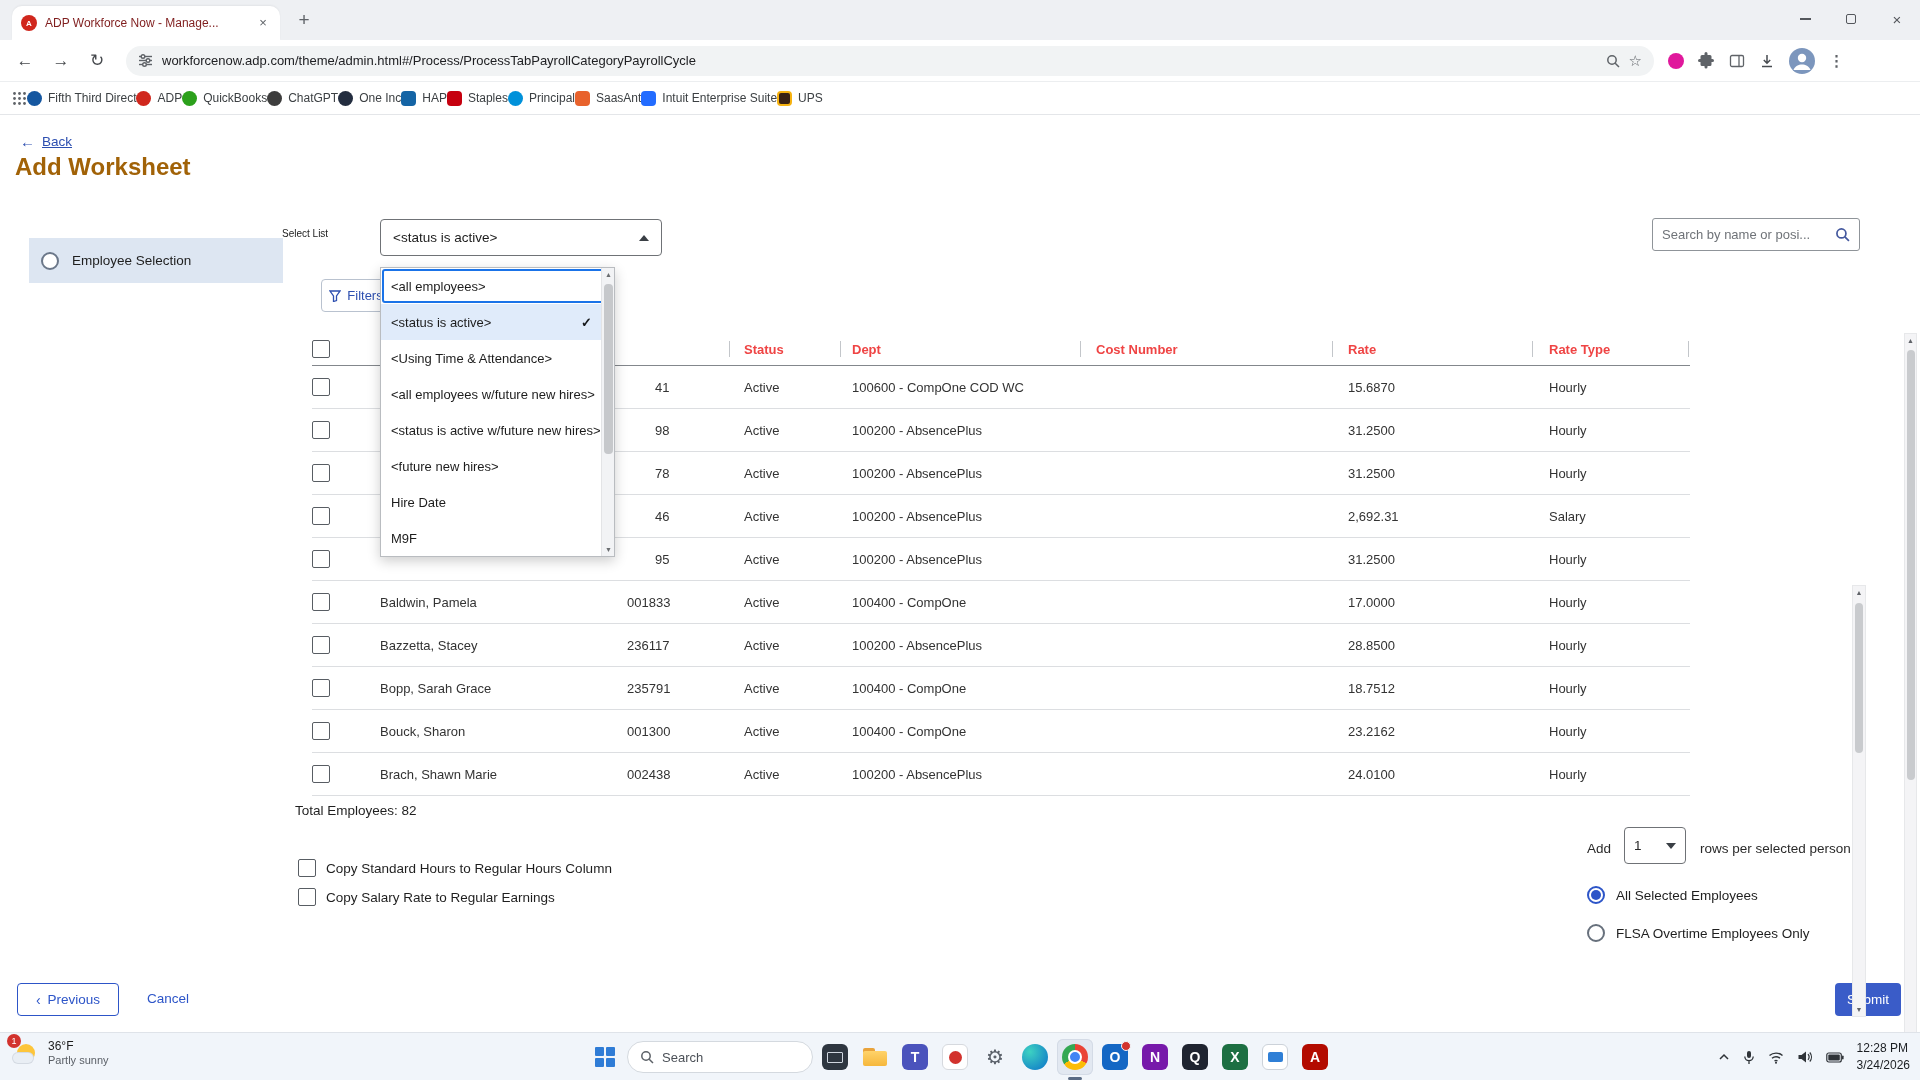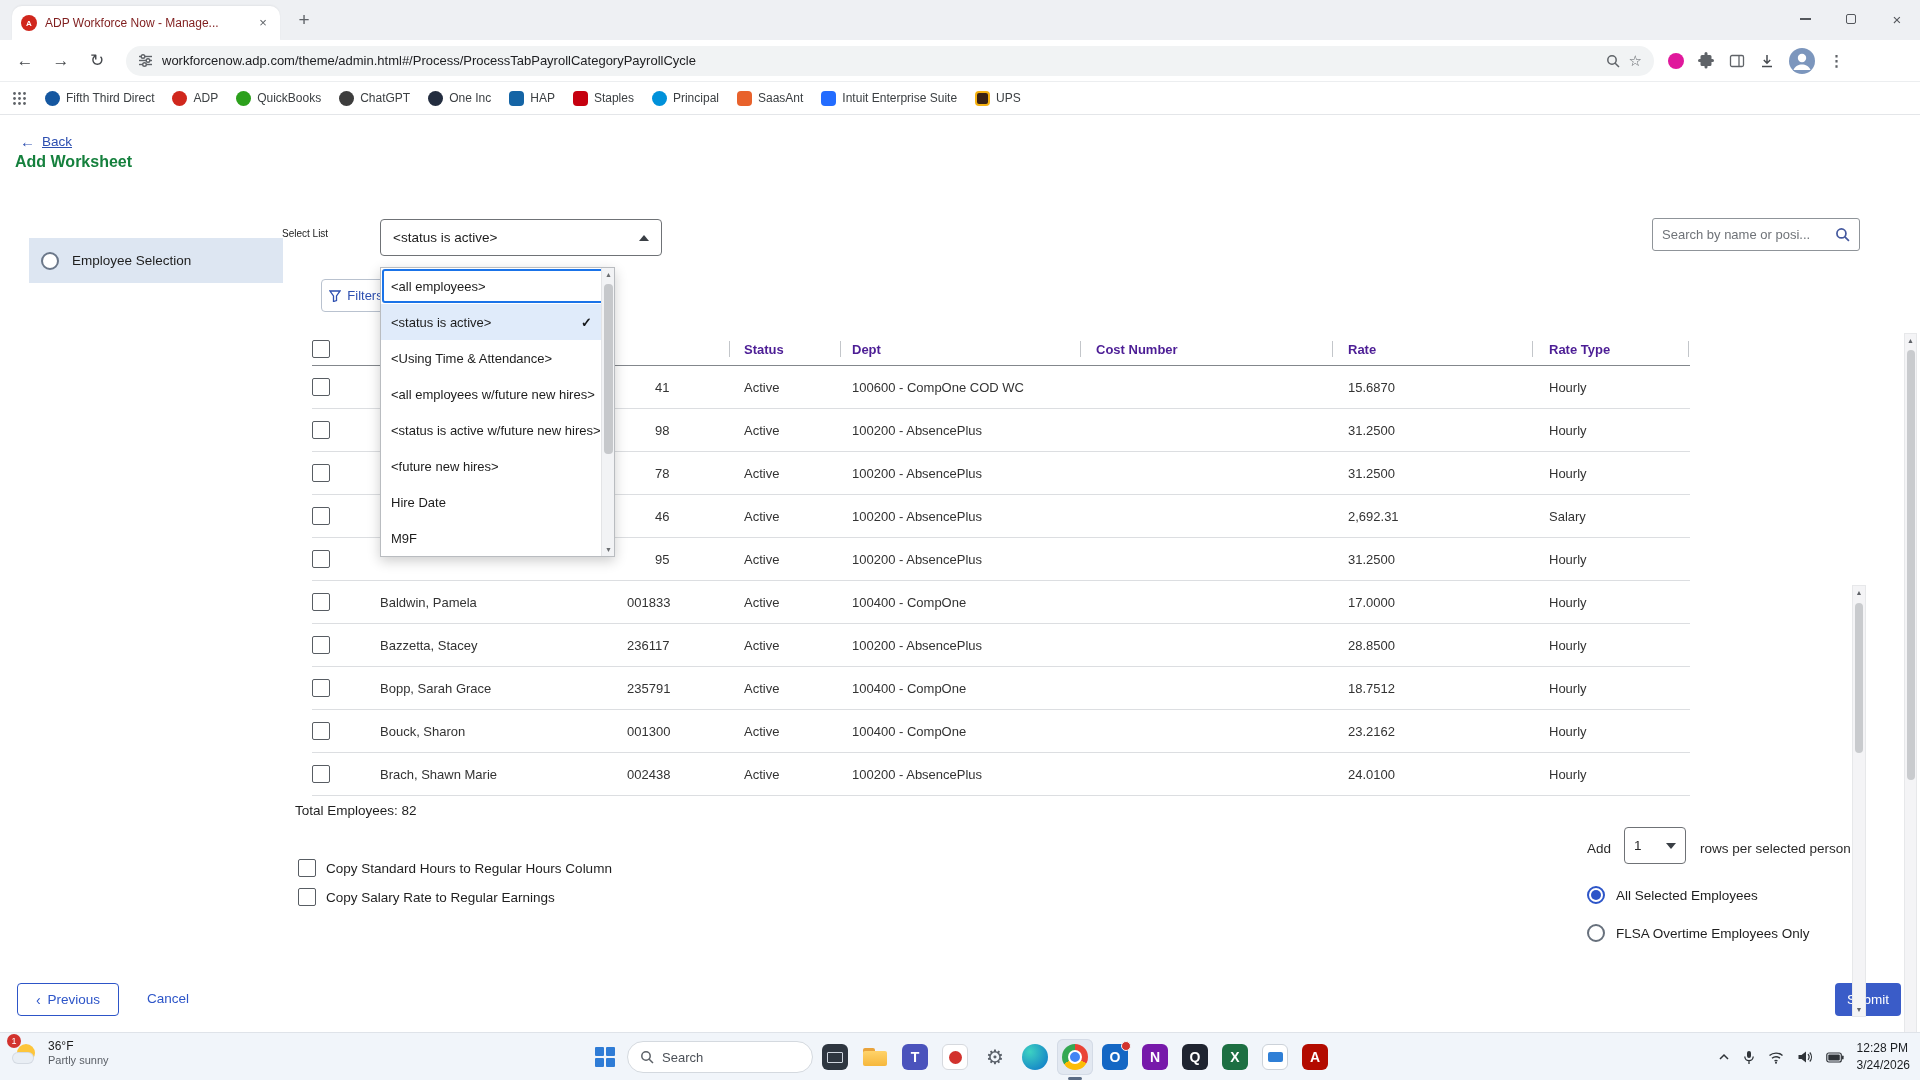--- a/index.html
+++ b/index.html
@@ -27,62 +27,62 @@
 .navbtn{width:30px;height:30px;display:flex;align-items:center;justify-content:center;font-size:17px;color:#46494d;flex:0 0 auto}
 #omnibox{flex:1;height:30px;background:#f1f3f4;border-radius:15px;display:flex;align-items:center;padding:0 12px;gap:9px;margin:0 8px;max-width:1528px}
 #omnibox .url{font-size:13px;color:#202124;flex:1;white-space:nowrap;overflow:hidden}
 .star{font-size:15px;color:#5f6368}
 .star::before{content:"☆"}
 #toolicons{display:flex;align-items:center;gap:14px;padding-right:4px}
 .pinkext{width:16px;height:16px;border-radius:50%;background:#e0189c}
 .kebab{color:#5f6368;font-size:15px;font-weight:bold;letter-spacing:0}
 .kebab::before{content:"⋮"}
 
-#bookmarks{position:absolute;left:0;top:82px;width:1920px;height:33px;background:#fff;display:flex;align-items:center;padding:0 12px;gap:18px;border-bottom:1px solid #e4e6e9}
+#bookmarks{position:absolute;left:0;top:82px;width:1920px;height:33px;background:#fff;display:flex;align-items:center;padding:0 12px;border-bottom:1px solid #e4e6e9}
 .bm{display:flex;align-items:center;gap:6px;font-size:12px;color:#3c4043;flex:0 0 auto}
 .bmi{width:15px;height:15px;border-radius:4px;flex:0 0 auto}
 .f0{background:#1557a0;border-radius:50%}
 .f1{background:#d0271d;border-radius:50%}
 .f2{background:#2ca01c;border-radius:50%}
 .f3{background:#3d3d3d;border-radius:50%}
 .f4{background:#232d3f;border-radius:50%}
 .f5{background:#1464a5}
 .f6{background:#c6000f}
 .f7{background:#0091da;border-radius:50%}
 .f8{background:#e8622c}
 .f9{background:#236cff}
 .f10{background:#3a2214;border:2px solid #f6b211}
 
 
 #page{position:absolute;left:0;top:115px;width:1920px;height:917px;background:#fff;font-size:13px;color:#2a2a2a}
 #backlink{position:absolute;left:20px;top:18px;color:#2d4fb0;display:flex;gap:7px;align-items:center;font-size:13.5px}
 #backlink .arr{font-size:15px}
 #backlink .lbl{text-decoration:underline}
-#pagetitle{position:absolute;left:15px;top:38px;font-size:16px;font-weight:bold;color:#15803d}
+#pagetitle{position:absolute;left:15px;top:38px;font-size:24px;font-weight:bold;color:#a16207}
 #steps{position:absolute;left:29px;top:123px;width:254px}
 .step{height:45px;display:flex;align-items:center;gap:13px;padding-left:12px}
 .step.active{background:#dde6f2}
 .chk{width:21px;height:21px;border-radius:50%;background:#1e8e3e;color:#fff;font-size:12px;display:flex;align-items:center;justify-content:center;flex:0 0 auto}
 .chk::before{content:"✓"}
 .rado{width:18px;height:18px;border-radius:50%;border:2px solid #6b7789;background:#fff;flex:0 0 auto}
 .steplbl{font-size:13.5px;color:#1e1e1e}
 
 #selectlabel{position:absolute;left:282px;top:113px;font-size:10px;color:#222}
 #selectbox{position:absolute;left:380px;top:104px;width:282px;height:37px;border:1px solid #6f7276;border-radius:4px;background:#fff;display:flex;align-items:center;padding:0 12px;font-size:13.5px;color:#1c1c1c}
 .caret-up{margin-left:auto;width:0;height:0;border-left:5px solid transparent;border-right:5px solid transparent;border-bottom:6px solid #3a3f45}
 .caret-down{width:0;height:0;border-left:5px solid transparent;border-right:5px solid transparent;border-top:6px solid #3a3f45}
 
 #searchbox{position:absolute;left:1652px;top:103px;width:208px;height:33px;border:1px solid #8f9499;border-radius:3px;display:flex;align-items:center;padding:0 9px;gap:6px;background:#fff}
 #searchbox input{border:0;outline:0;flex:1;font-size:13px;color:#333;font-family:inherit;min-width:0;background:transparent}
 #searchbox input::placeholder{color:#6f7378}
 
 #filtersbtn{position:absolute;left:321px;top:164px;width:70px;height:33px;border:1px solid #b9c2cf;border-radius:4px;background:#fff;display:flex;align-items:center;justify-content:center;gap:6px;color:#2d4fb0;font-size:13px}
 
 #tbl{position:absolute;left:312px;top:217px;width:1378px}
-#thead{position:relative;height:34px;border-bottom:1px solid #83878c;font-weight:bold;color:#4c1d95}
+#thead{position:relative;height:34px;border-bottom:1px solid #83878c;font-weight:bold;color:#ef4444}
 #thead>span,.trow>span{position:absolute;top:50%;transform:translateY(-50%);white-space:nowrap}
 .trow{position:relative;height:43px;border-bottom:1px solid #dcdee1;color:#333}
 .c-check{left:0}
 .c-name{left:68px}
 .c-id{left:315px}
 .c-id.frag{left:343px}
 .c-status{left:432px}
 .c-dept{left:540px}
 .c-cost{left:784px}
 .c-rate{left:1036px}

